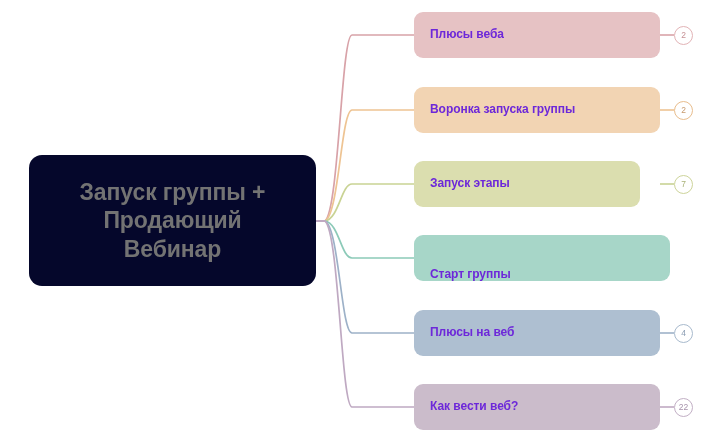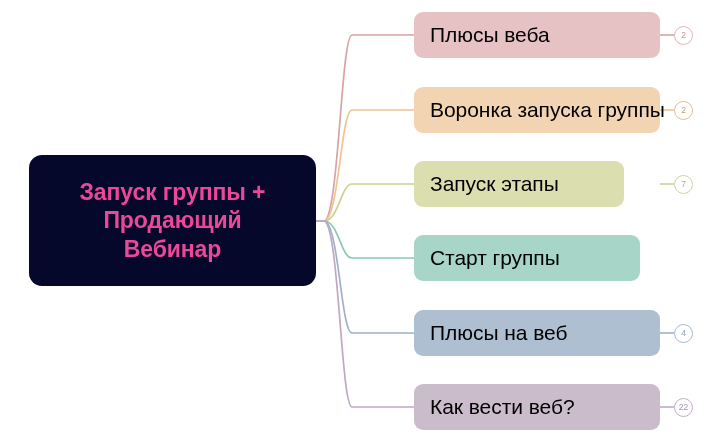--- a/index.html
+++ b/index.html
@@ -31,42 +31,42 @@
     height: 131px;
     background: #05072b;
     border-radius: 13px;
     display: flex;
     align-items: center;
     justify-content: center;
     box-sizing: border-box;
     padding: 6px 14px;
   }
   .center-label {
-    color: #ec4899;
+    color: #737373;
     font-size: 23px;
     font-weight: bold;
     line-height: 1.22;
     text-align: center;
     letter-spacing: -0.1px;
     white-space: pre-line;
   }
   .branch {
     position: absolute;
     height: 46px;
     background: #ddd;
     border-radius: 9px;
     display: flex;
     align-items: center;
     box-sizing: border-box;
     padding: 0 16px;
   }
   .branch-label {
-    color: #000000;
-    font-size: 21px;
-    font-weight: normal;
+    color: #6d28d9;
+    font-size: 12px;
+    font-weight: bold;
     line-height: 1.1;
     white-space: nowrap;
     letter-spacing: -0.05px;
   }
   .badge {
     position: absolute;
     width: 19px;
     height: 19px;
     border-radius: 50%;
     border: 1.3px solid #ccc;
@@ -114,27 +114,27 @@
       </div>
       <div class="badge" style="left: 674px; top: 25.5px; border-color: rgb(226, 179, 182);">
         <span class="badge-text" style="color: rgb(199, 146, 150);">2</span>
       </div>
       <div class="branch" style="left: 414px; top: 87px; width: 246px; background: rgb(242, 212, 179);">
         <div class="branch-label">Воронка запуска группы</div>
       </div>
       <div class="badge" style="left: 674px; top: 100.5px; border-color: rgb(232, 189, 141);">
         <span class="badge-text" style="color: rgb(200, 154, 109);">2</span>
       </div>
-      <div class="branch" style="left: 414px; top: 161px; width: 210px; background: rgb(219, 222, 175);">
+      <div class="branch" style="left: 414px; top: 161px; width: 226px; background: rgb(219, 222, 175);">
         <div class="branch-label">Запуск этапы</div>
       </div>
       <div class="badge" style="left: 674px; top: 174.5px; border-color: rgb(205, 212, 154);">
         <span class="badge-text" style="color: rgb(169, 178, 120);">7</span>
       </div>
-      <div class="branch" style="left: 414px; top: 235px; width: 226px; background: rgb(167, 214, 200);">
+      <div class="branch" style="left: 414px; top: 235px; width: 256px; background: rgb(167, 214, 200); align-items: flex-end;">
         <div class="branch-label">Старт группы</div>
       </div>
       <div class="branch" style="left: 414px; top: 310px; width: 246px; background: rgb(174, 191, 209);">
         <div class="branch-label">Плюсы на веб</div>
       </div>
       <div class="badge" style="left: 674px; top: 323.5px; border-color: rgb(168, 186, 205);">
         <span class="badge-text" style="color: rgb(138, 156, 178);">4</span>
       </div>
       <div class="branch" style="left: 414px; top: 384px; width: 246px; background: rgb(203, 188, 203); text-align: right;">
         <div class="branch-label">Как вести веб?</div>

